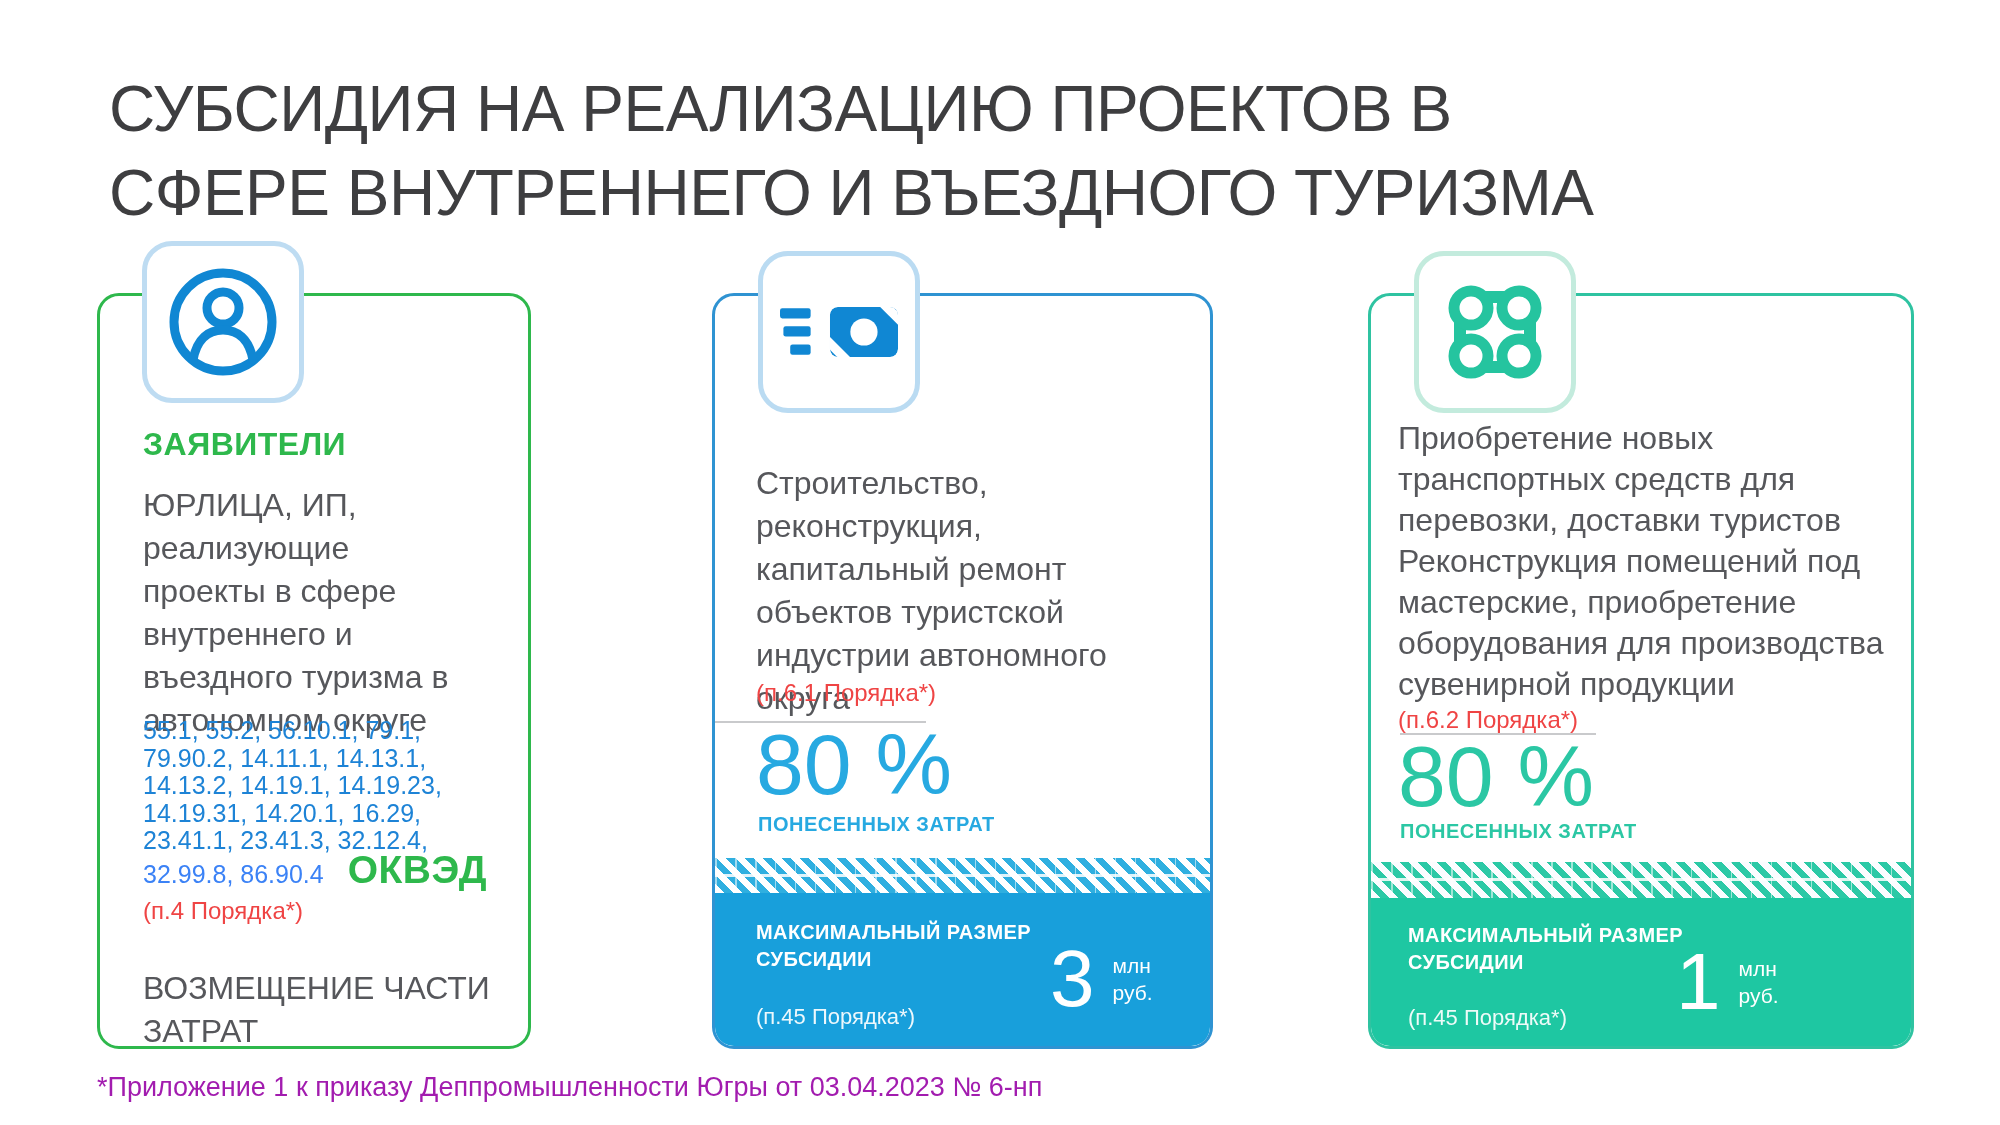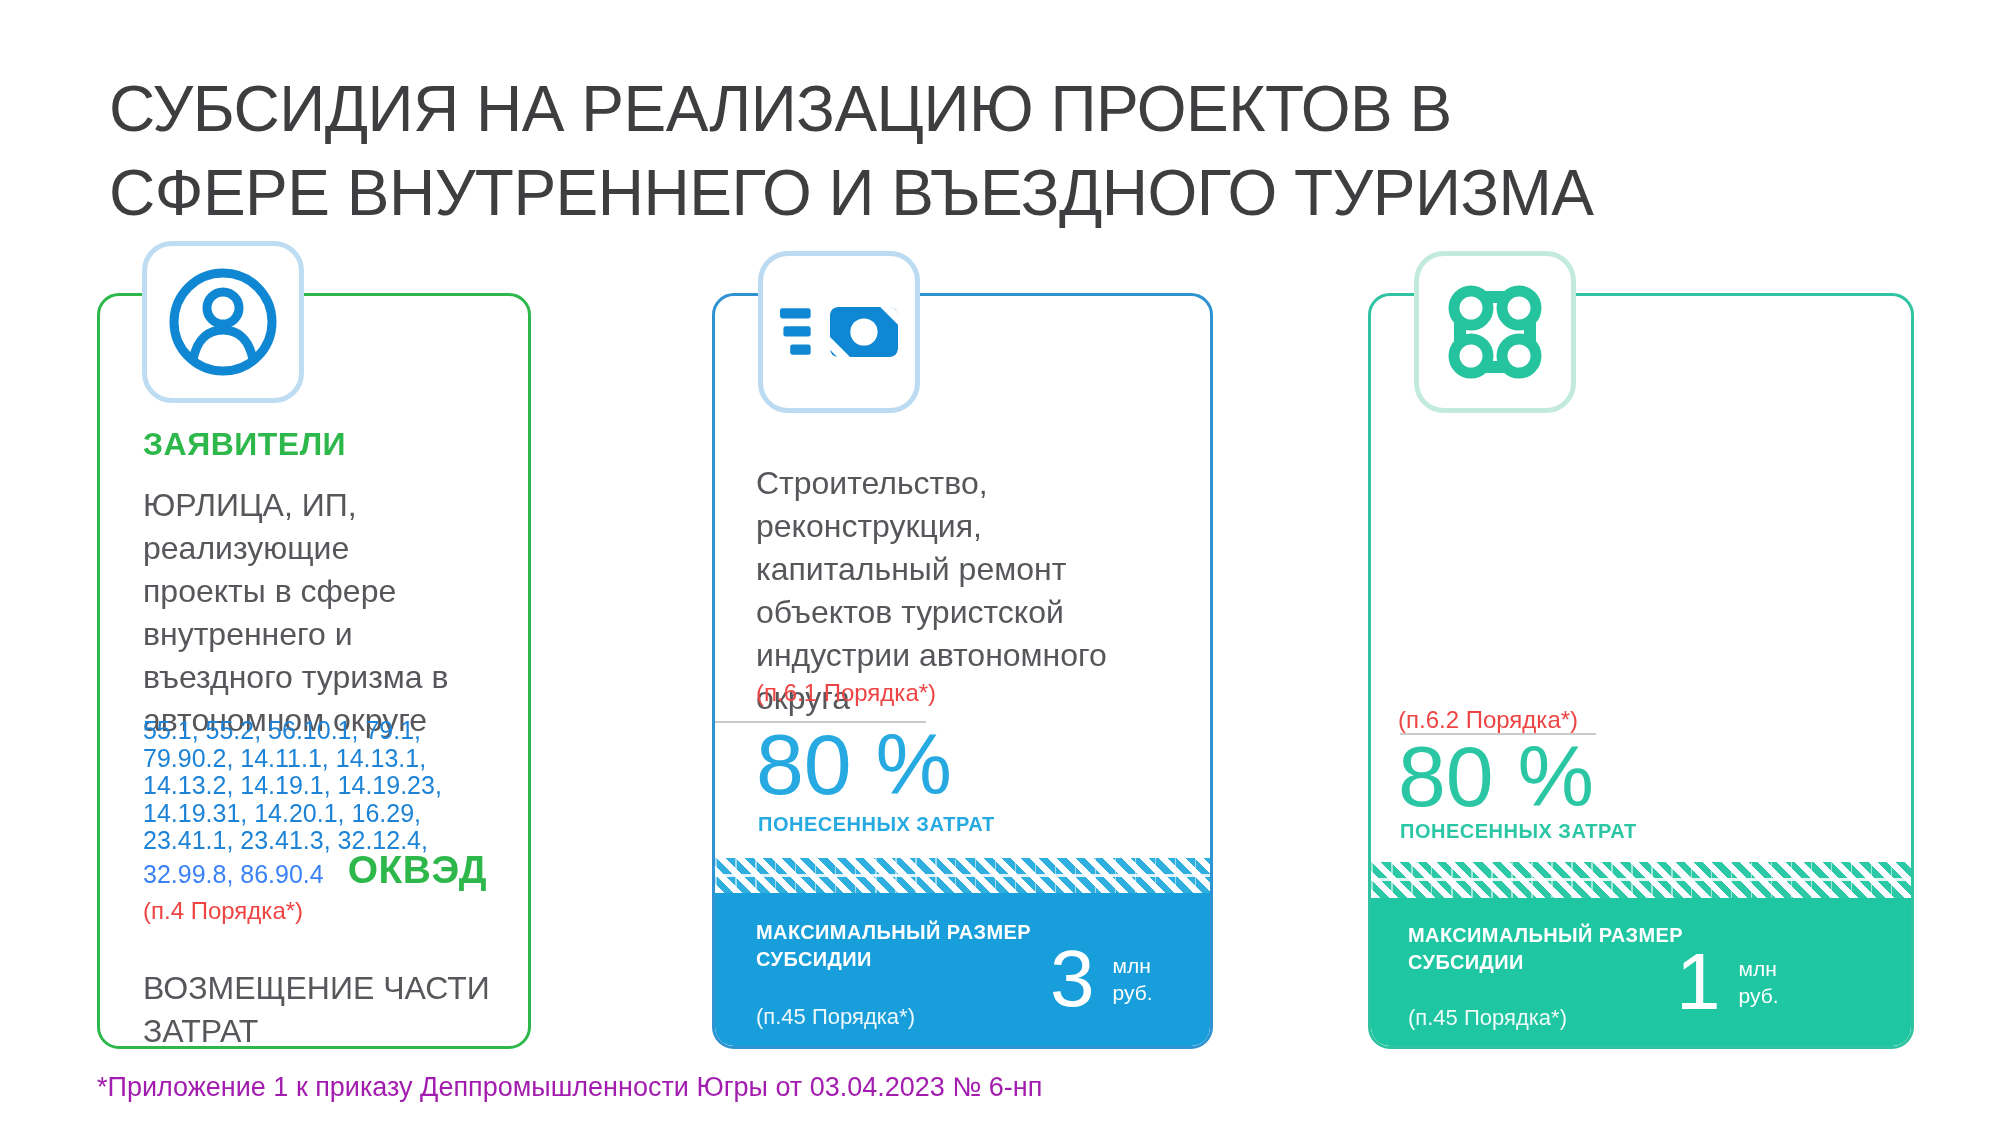--- a/index.html
+++ b/index.html
@@ -167,20 +167,24 @@
         <span class="f-unit">
           <span style="display:block">млн</span>
           <span style="display:block">руб.</span>
         </span>
       </div>
       <div class="f-note">(п.45 Порядка*)</div>
     </div>
   </section>
 
   <section class="card card-3">
+    <div class="desc-3 body-text">
+      <div>Приобретение новых транспортных средств для перевозки, доставки туристов</div>
+      <div>Реконструкция помещений под мастерские, приобретение оборудования для производства сувенирной продукции</div>
+    </div>
     <div class="note note-3">(п.6.2 Порядка*)</div>
     <div class="divider divider-3"></div>
     <div class="pct pct-3">80 %</div>
     <div class="pct-label pct-label-3">ПОНЕСЕННЫХ ЗАТРАТ</div>
     <div class="hatch hatch-3"></div>
     <div class="footer footer-3">
       <div class="f-label">МАКСИМАЛЬНЫЙ РАЗМЕР СУБСИДИИ</div>
       <div class="f-amount">
         <span class="f-num">1</span>
         <span class="f-unit">

